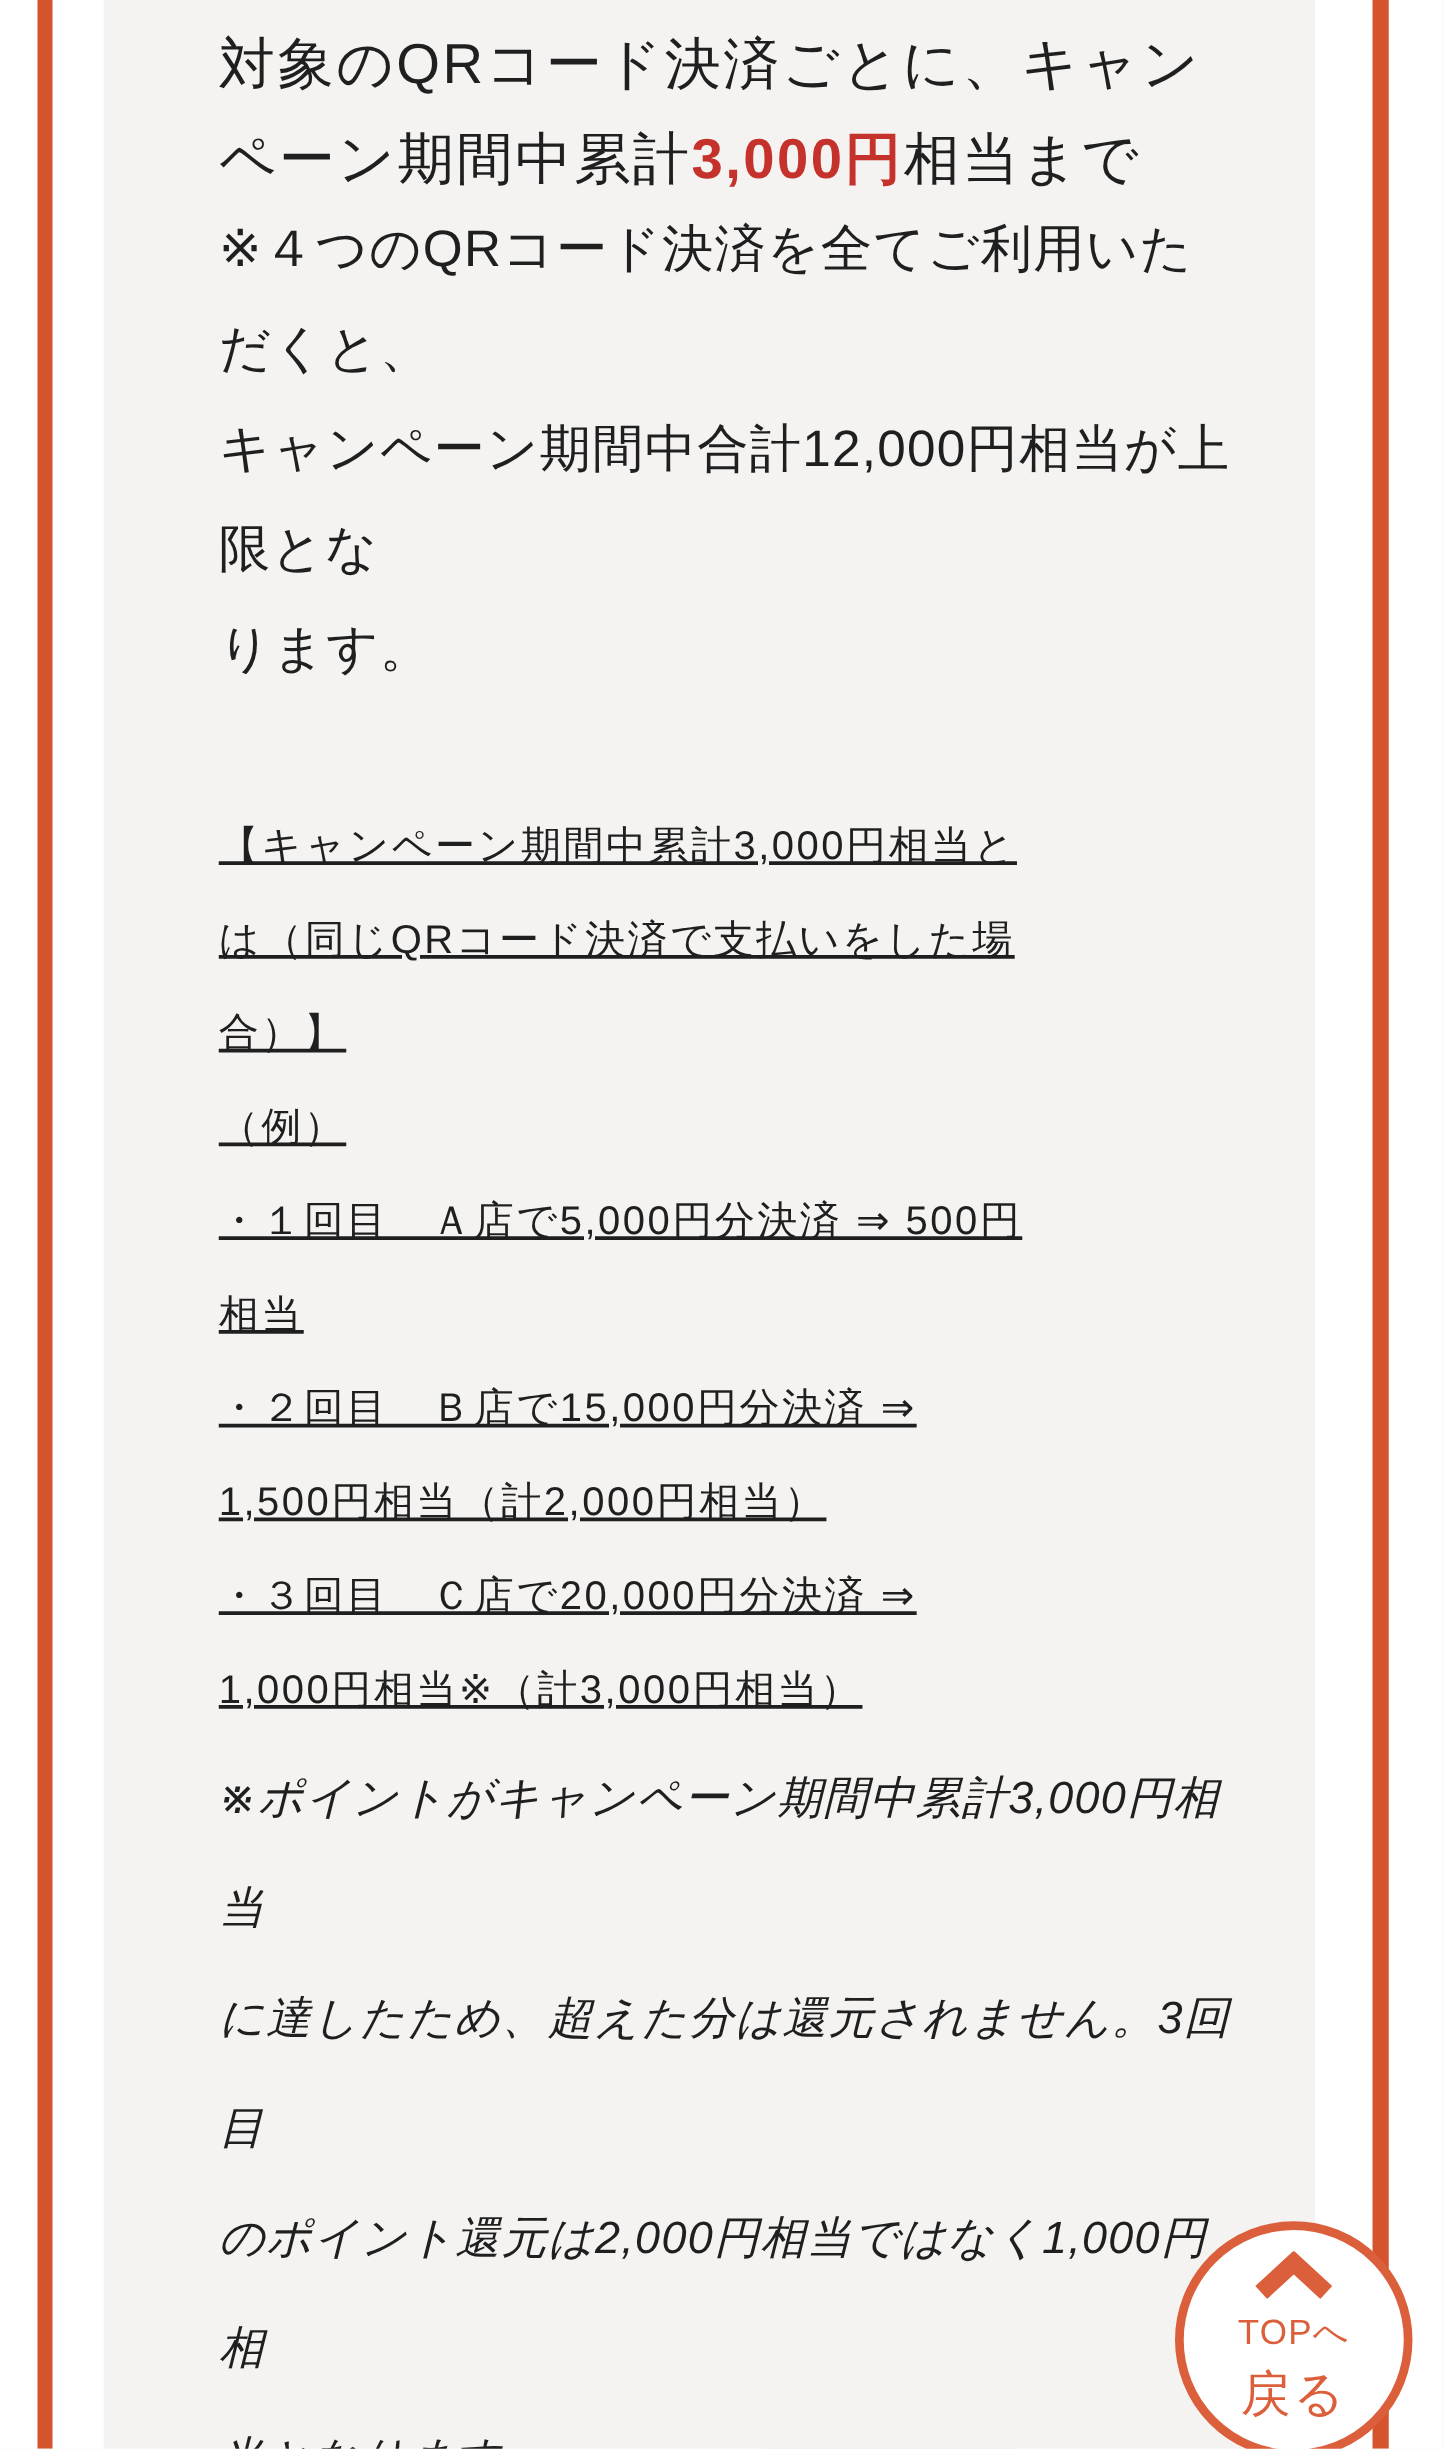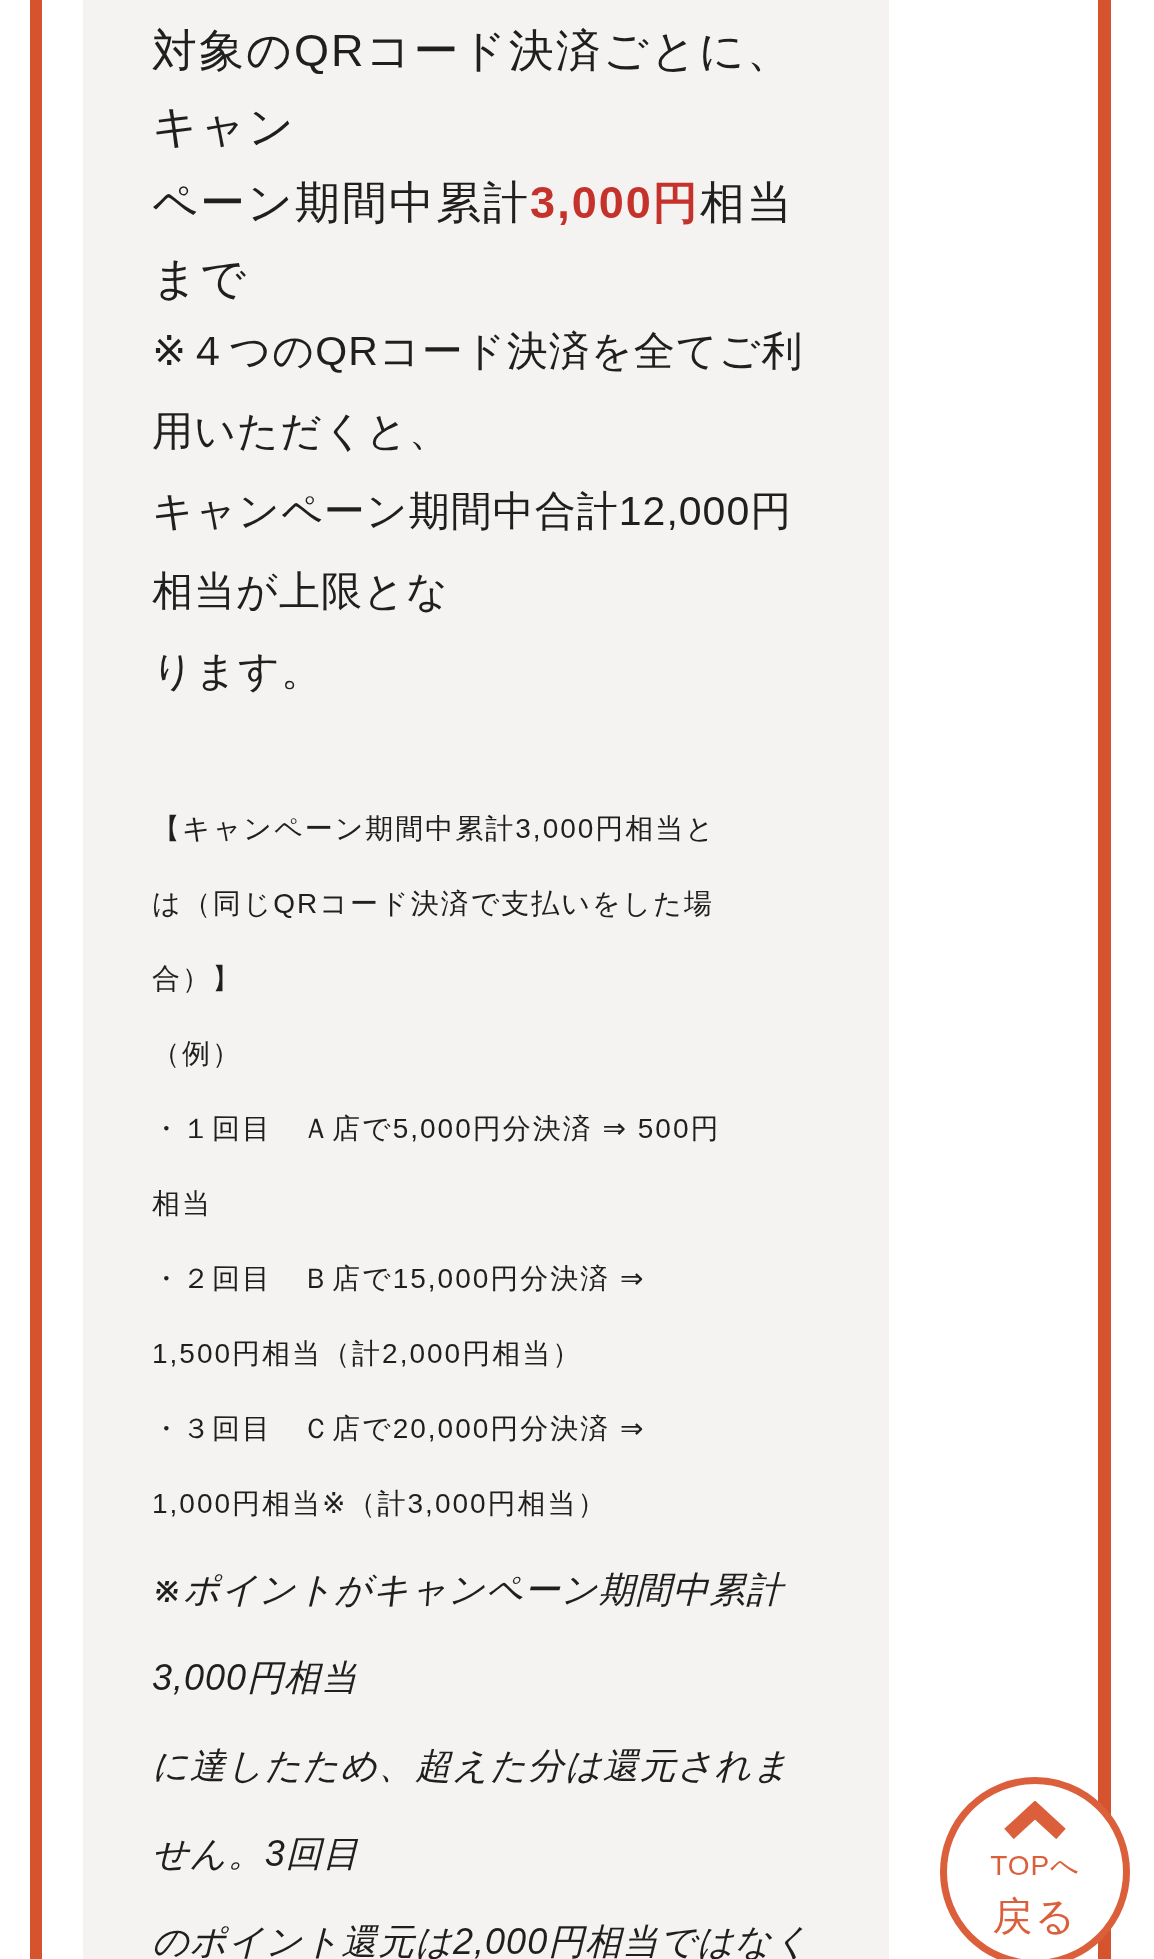--- a/index.html
+++ b/index.html
@@ -20,38 +20,38 @@
     overflow:hidden;
   }
   .accent-bar{
     position:absolute;top:0;bottom:0;width:12px;
     background:var(--accent-bar);
     z-index:1;
   }
   .accent-bar.left{left:30px;}
   .accent-bar.right{left:1098px;width:13px;}
   .panel{
-    position:absolute;top:0;bottom:0;left:83px;width:806px;
+    position:absolute;top:0;bottom:0;left:83px;width:969px;
     background:var(--panel-bg);
-    padding:0 62px 0 69px;
+    padding:0 62px 0 92px;
     z-index:2;
   }
   .pre{white-space:pre-line;}
   .heading{
     margin-top:13px;
     font-size:45px;line-height:76px;letter-spacing:2px;
     font-weight:400;
   }
   .heading .hl{
     color:var(--highlight-red);
     font-weight:700;
   }
   .body80{font-size:38px;line-height:80px;letter-spacing:2px;font-weight:400;}
   .fine80{font-size:41px;line-height:80px;letter-spacing:1px;font-weight:400;}
-  .body75{font-size:28px;line-height:75px;letter-spacing:2px;font-weight:400;}
+  .body75{font-size:32px;line-height:75px;letter-spacing:2px;font-weight:400;text-decoration:underline;}
   .fine63{font-size:36px;line-height:88px;letter-spacing:1px;font-weight:400;font-style:italic;}
   .limit-items{margin-top:102px;}
   .limit-note{margin-top:-6px;}
   .example-title{margin-top:80px;}
   .example-note{margin-top:5px;}
   .back-to-top{
     position:absolute;
     left:940px;top:1777px;
     width:190px;height:190px;
     background:#ffffff;

